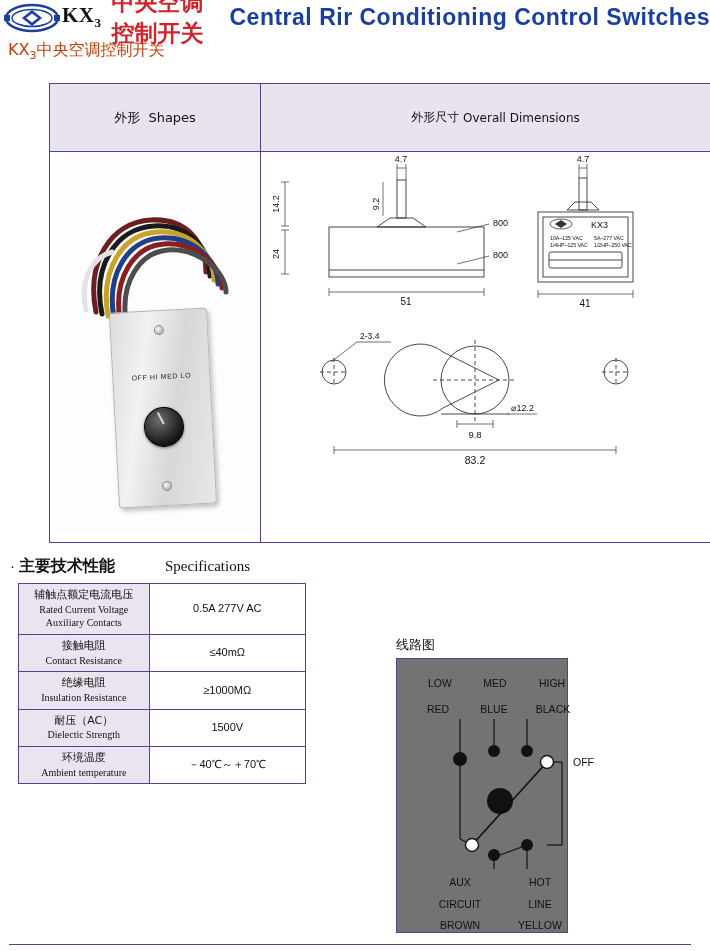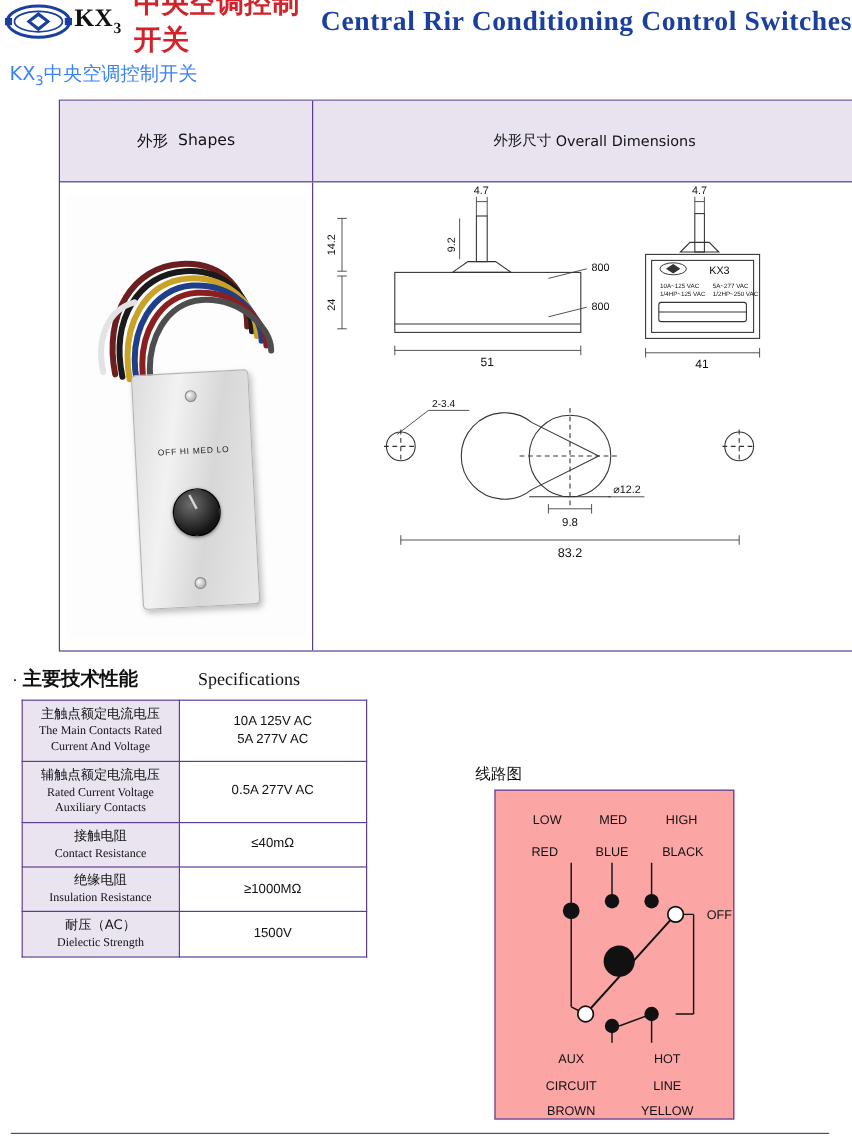--- a/index.html
+++ b/index.html
@@ -38,28 +38,28 @@
   }
   .kx-logo sub { font-size: 13px; }
   .header-cn {
     font-size: 23px; font-weight: bold; color: #d2232a;
     margin-left: 10px; letter-spacing: 0px;
     font-family: "DejaVu Sans", sans-serif;
   }
   .header-en {
     font-size: 23px; font-weight: bold; color: #1a3f9e;
     margin-left: 10px; letter-spacing: .5px;
-    font-family: Liberation Serif, serif;
+    font-family: Liberation Sans, sans-serif;
     white-space: nowrap;
   }
 
   
   .doc-title {
-    position: absolute; left: 8px; top: 52px;
-    font-size: 16px; color: #3b82f6;
+    position: absolute; left: 8px; top: 40px;
+    font-size: 16px; color: #c2410c;
     font-family: "DejaVu Sans", sans-serif;
   }
   .doc-title sub { font-size: 11px; }
 
   
   .top-table {
     position: absolute; left: 9px; top: 83px;
     width: 682px; height: 460px;
     border: 1px solid #5b3f8f;
     background: #ffffff;
@@ -197,24 +197,24 @@
     font-family: "Liberation Serif", serif;
   }
 
   
   .wiring-title {
     position: absolute; left: 396px; top: 636px;
     font-size: 13px; color: #111;
     font-family: "DejaVu Sans", sans-serif;
   }
   .wiring-box {
-    position: absolute; left: 412px; top: 658px;
-    width: 200px; height: 275px;
+    position: absolute; left: 396px; top: 658px;
+    width: 172px; height: 275px;
     border: 1px solid #5b3f8f;
-    background: #fca5a5;
+    background: #737373;
   }
   .wiring-box svg { display: block; }
   .bottom-rule {
     position: absolute; left: 9px; top: 944px;
     width: 682px; height: 1px; background: #5b3f8f;
   }
 </style>
 </head>
 <body>
 
@@ -418,31 +418,20 @@
   <div class="spec-head">
     <span class="spec-bullet">·</span>
     <span class="spec-cn">主要技术性能</span>
     <span class="spec-en">Specifications</span>
   </div>
 
   <table class="spec-table">
     <tbody>
       <tr>
         <td class="label">
-          <span class="lbl-cn">主触点额定电流电压</span>
-          <span class="lbl-en">The  Main  Contacts  Rated</span>
-          <span class="lbl-en">Current  And  Voltage</span>
-        </td>
-        <td class="value">
-          <div>10A  125V  AC</div>
-          <div>5A  277V  AC</div>
-        </td>
-      </tr>
-      <tr>
-        <td class="label">
           <span class="lbl-cn">辅触点额定电流电压</span>
           <span class="lbl-en">Rated  Current  Voltage</span>
           <span class="lbl-en">Auxiliary  Contacts</span>
         </td>
         <td class="value">
           <div>0.5A  277V  AC</div>
         </td>
       </tr>
       <tr>
         <td class="label">
@@ -462,20 +451,29 @@
           <div>≥1000MΩ</div>
         </td>
       </tr>
       <tr>
         <td class="label">
           <span class="lbl-cn">耐压（AC）</span>
           <span class="lbl-en">Dielectic  Strength</span>
         </td>
         <td class="value">
           <div>1500V</div>
+        </td>
+      </tr>
+      <tr>
+        <td class="label">
+          <span class="lbl-cn">环境温度</span>
+          <span class="lbl-en">Ambient  temperature</span>
+        </td>
+        <td class="value">
+          <div>－40℃～＋70℃</div>
         </td>
       </tr>
     </tbody>
   </table>
 
   <div class="wiring-title">线路图</div>
   <div class="wiring-box">
     <svg width="206" height="273" viewBox="0 0 206 273" font-family="Liberation Sans, sans-serif">
 
       <text x="43" y="28" font-size="10.5" fill="#111" text-anchor="middle">LOW</text>

